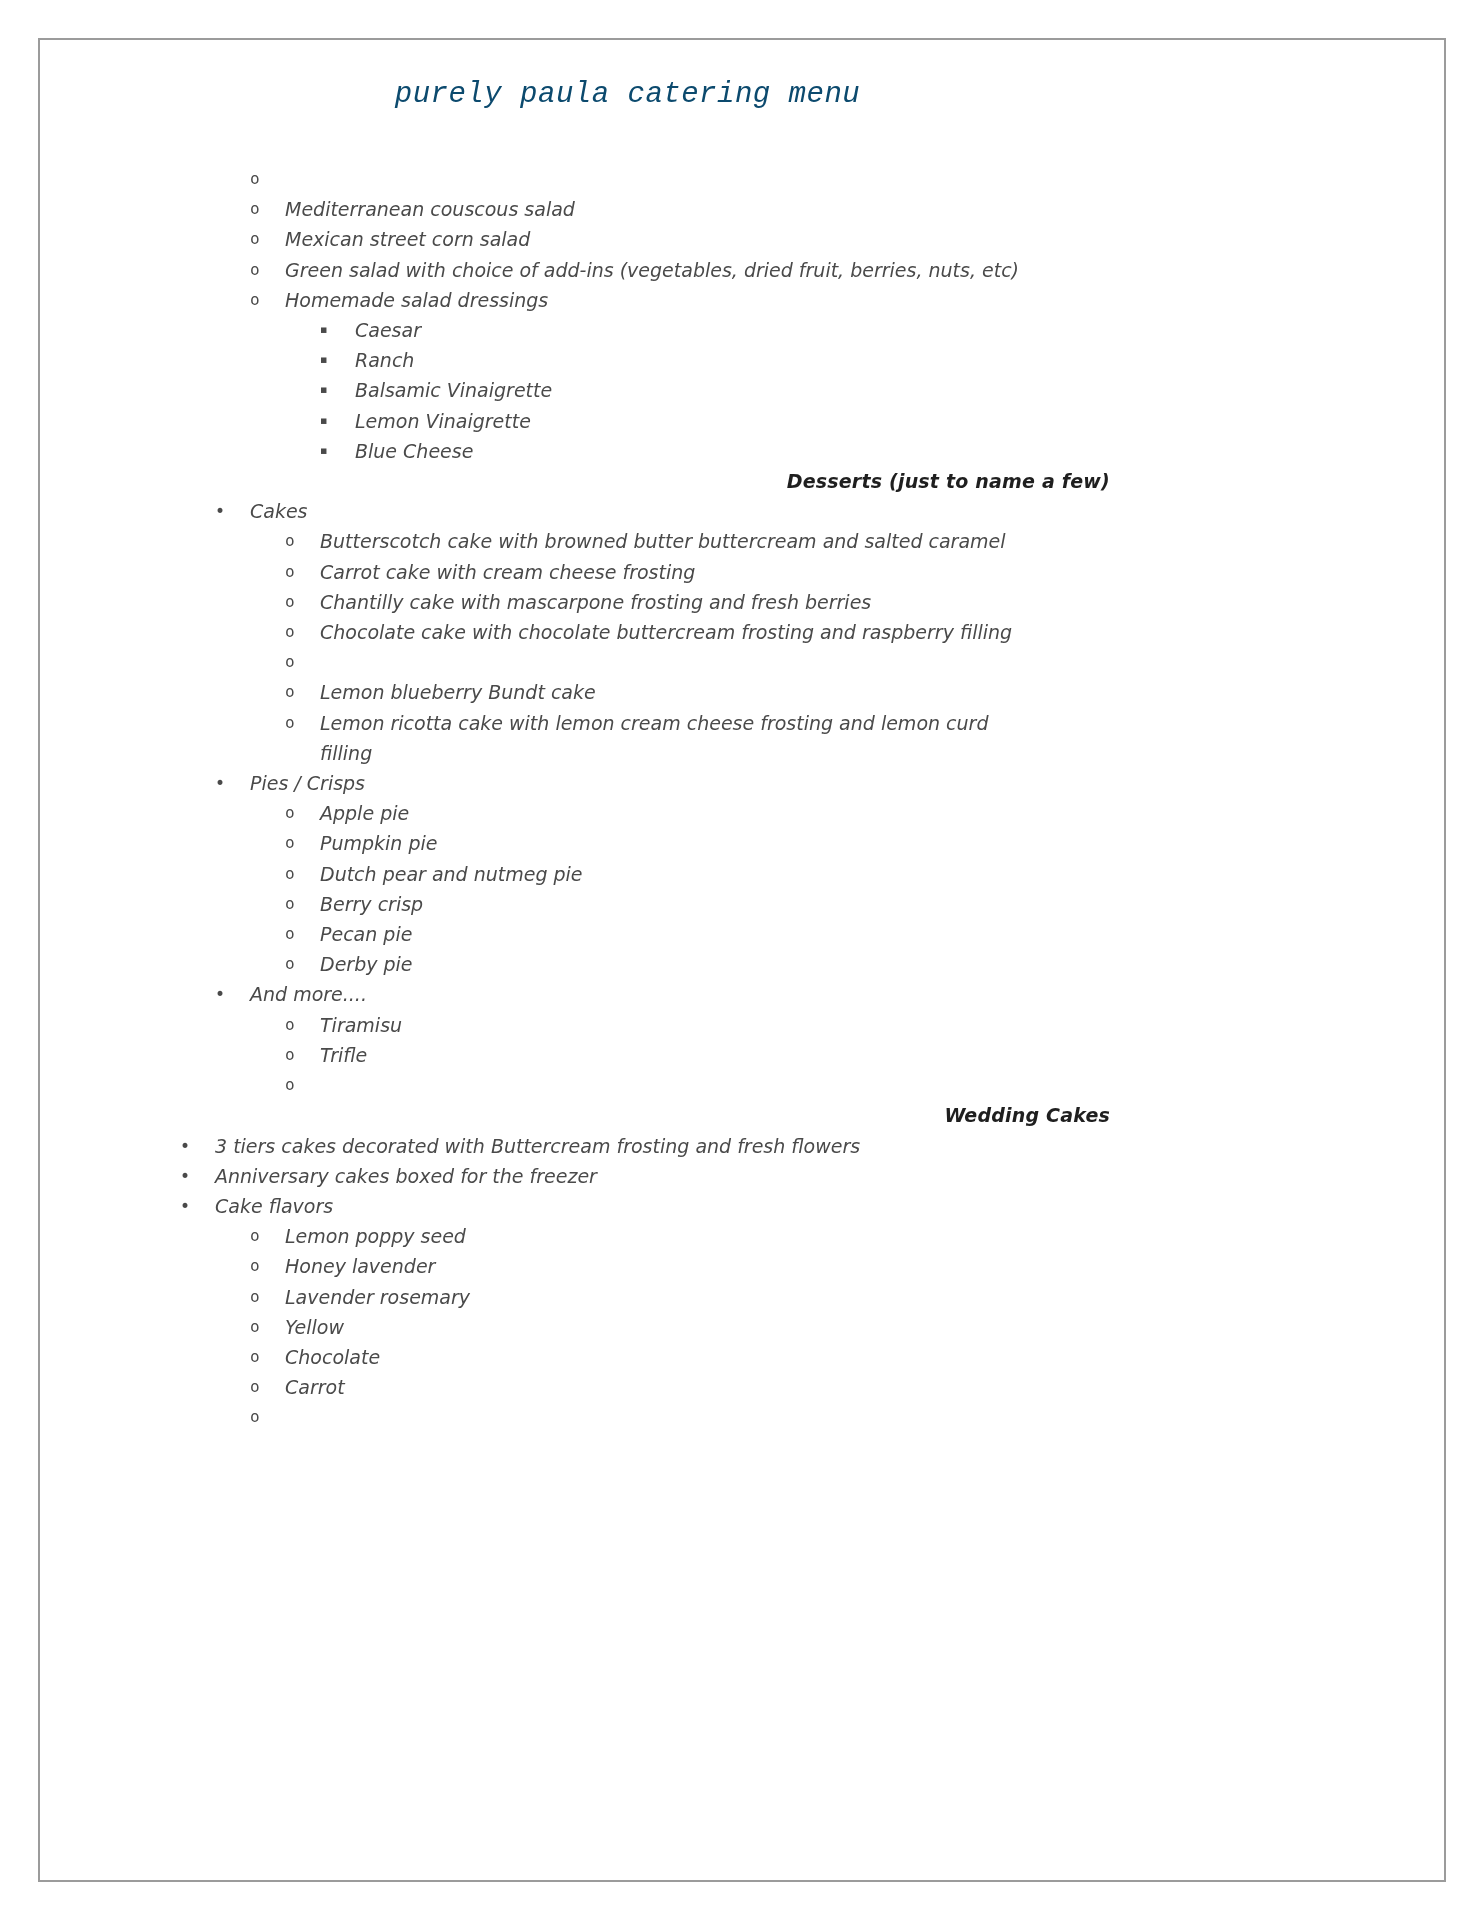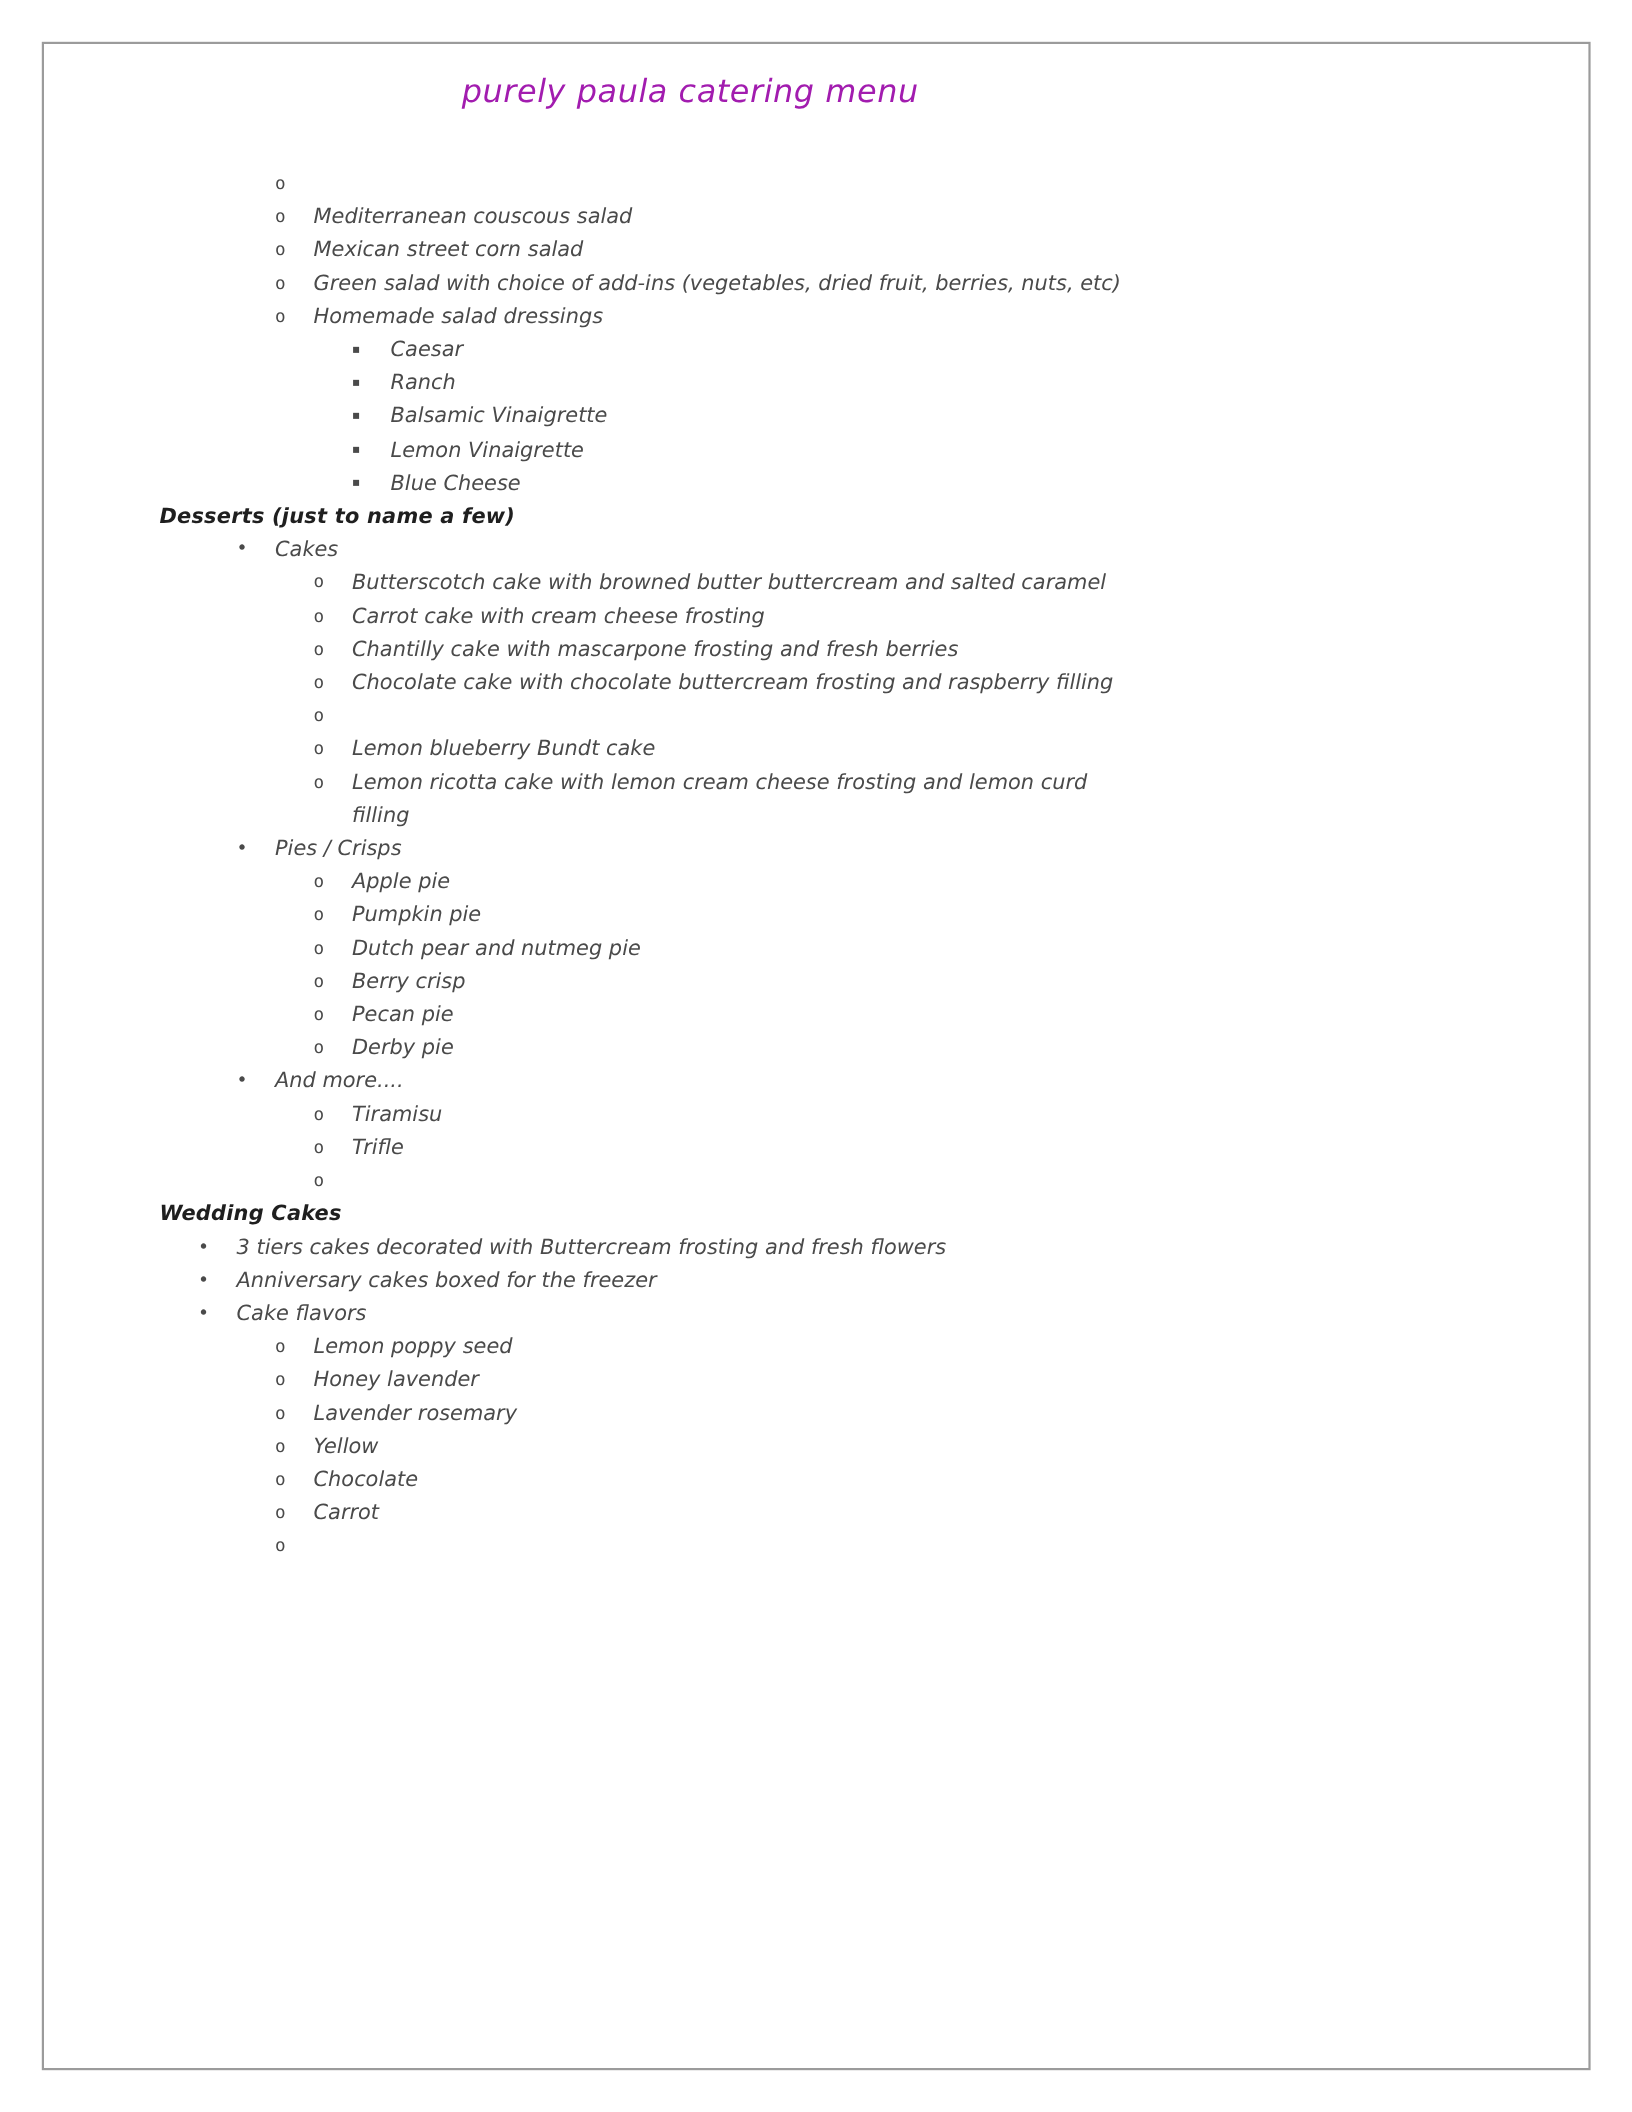--- a/index.html
+++ b/index.html
@@ -27,25 +27,26 @@
   .content {
     position: absolute;
     left: 145px;
     top: 62px;
     width: 965px;
   }
   .doc-title {
     font-size: 29px;
     line-height: 34px;
     text-align: center;
-    color: #a21caf;
+    color: #0c4a6e;
     font-style: italic;
     font-weight: 400;
-    margin: 4px 0 52px 0;
+    margin: 16px 0 52px 0;
     letter-spacing: 0.5px;
+    font-family: Liberation Mono, monospace;
   }
   .menu-body {
     font-size: 19px;
     line-height: 30.2px;
     color: #4a4a4a;
     font-style: italic;
   }
   .row {
     display: flex;
     align-items: flex-start;
@@ -64,20 +65,21 @@
   }
   .lvl-1 { padding-left: 35px; }
   .lvl-2 { padding-left: 70px; }
   .lvl-3 { padding-left: 105px; }
   .lvl-4 { padding-left: 140px; }
   .lvl-5 { padding-left: 175px; }
   .heading {
     color: #1f1f1f;
     font-weight: 700;
     letter-spacing: 0.2px;
+    text-align: right;
   }
 </style>
 </head>
 <body>
 
 <div class="page">
   <div class="frame"></div>
   <div class="content">
     <h1 class="doc-title">purely paula catering menu</h1>
     <div class="menu-body">

